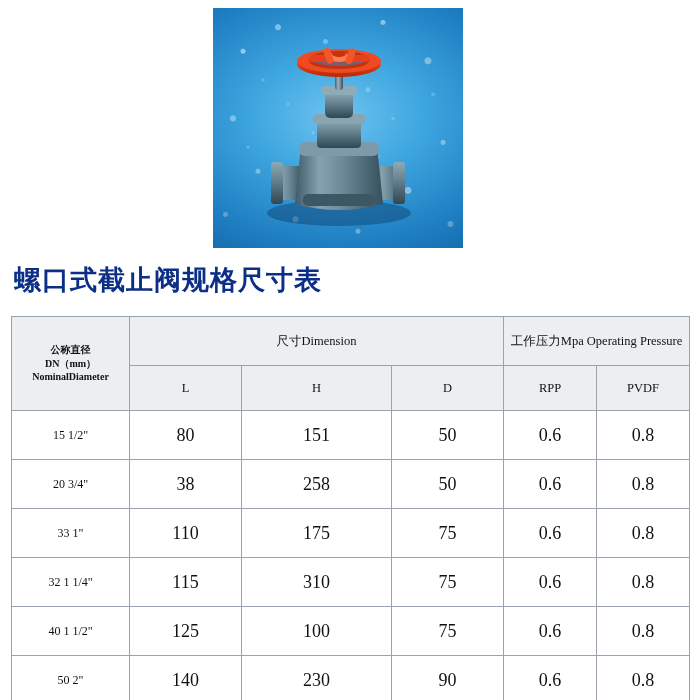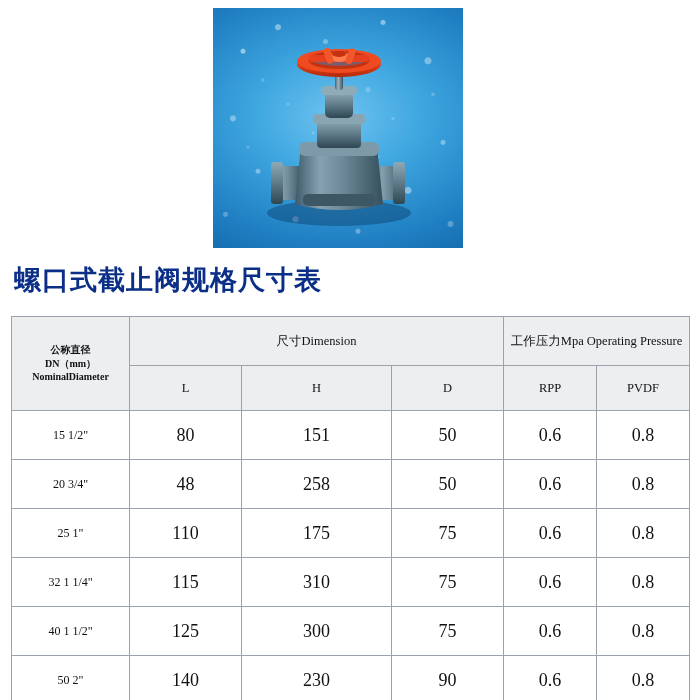--- a/index.html
+++ b/index.html
@@ -239,46 +239,46 @@
         <tr>
           <td class="dn-cell"><span>15</span> <span class="inch">1/2"</span></td>
           <td>80</td>
           <td>151</td>
           <td>50</td>
           <td>0.6</td>
           <td>0.8</td>
         </tr>
         <tr>
           <td class="dn-cell"><span>20</span> <span class="inch">3/4"</span></td>
-          <td>48</td>
+          <td>38</td>
           <td>258</td>
           <td>50</td>
           <td>0.6</td>
           <td>0.8</td>
         </tr>
         <tr>
-          <td class="dn-cell"><span>25</span> <span class="inch">1"</span></td>
+          <td class="dn-cell"><span>33</span> <span class="inch">1"</span></td>
           <td>110</td>
           <td>175</td>
           <td>75</td>
           <td>0.6</td>
           <td>0.8</td>
         </tr>
         <tr>
           <td class="dn-cell"><span>32</span> <span class="inch">1 1/4"</span></td>
           <td>115</td>
           <td>310</td>
           <td>75</td>
           <td>0.6</td>
           <td>0.8</td>
         </tr>
         <tr>
           <td class="dn-cell"><span>40</span> <span class="inch">1 1/2"</span></td>
           <td>125</td>
-          <td>300</td>
+          <td>100</td>
           <td>75</td>
           <td>0.6</td>
           <td>0.8</td>
         </tr>
         <tr>
           <td class="dn-cell"><span>50</span> <span class="inch">2"</span></td>
           <td>140</td>
           <td>230</td>
           <td>90</td>
           <td>0.6</td>

